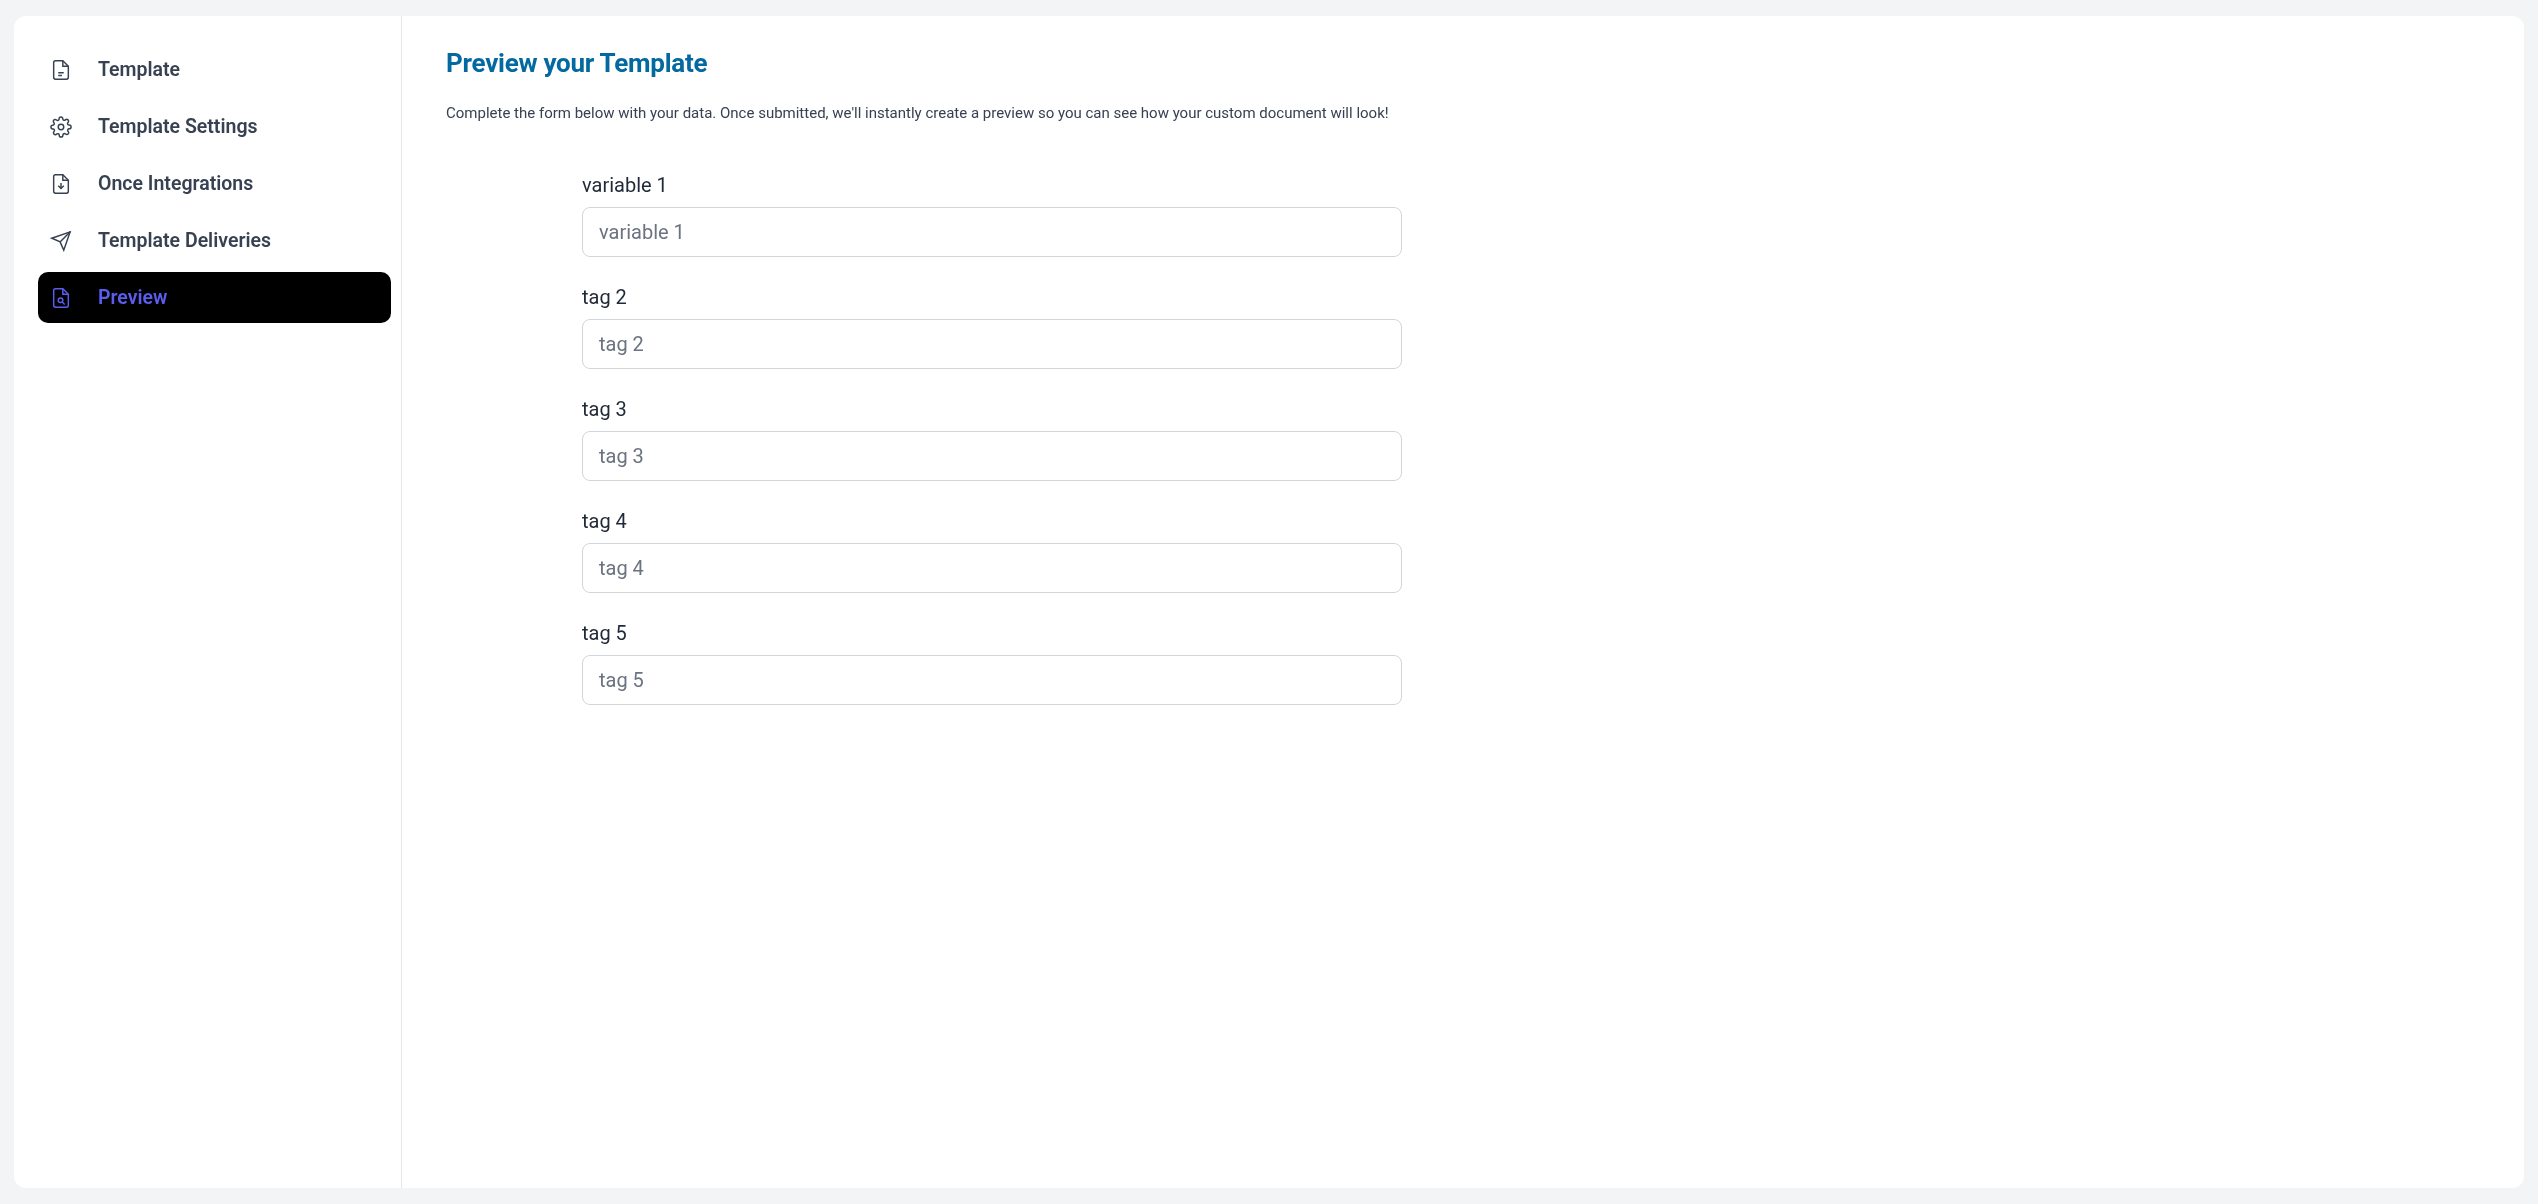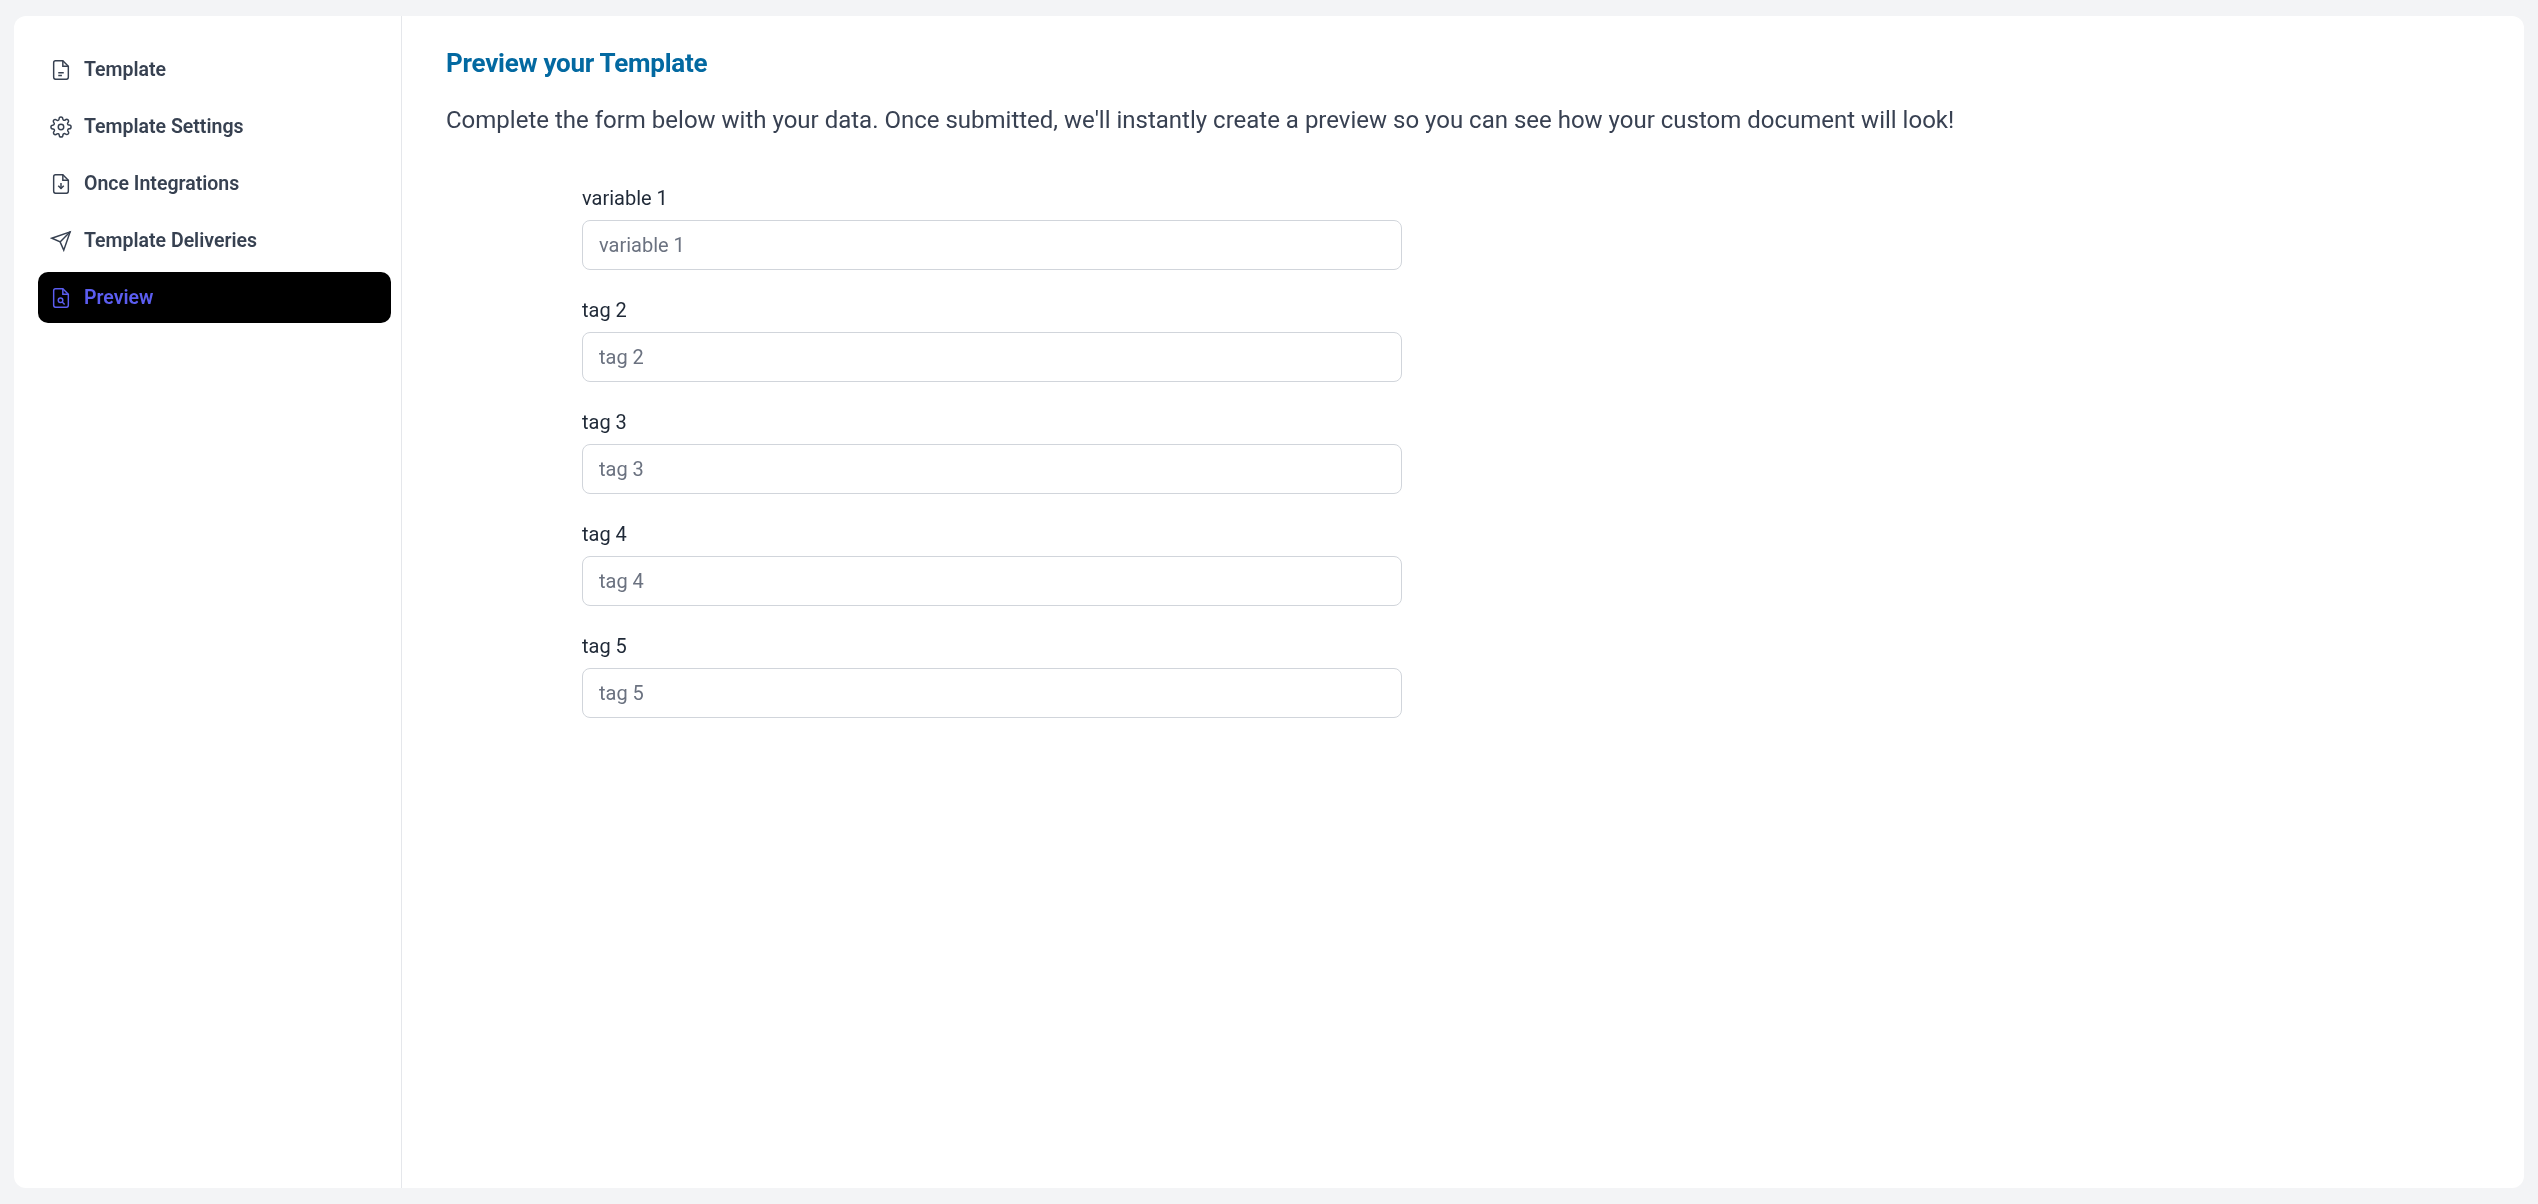--- a/index.html
+++ b/index.html
@@ -22,21 +22,21 @@
       overflow: hidden;
     }
     .sidebar {
       width: 388px;
       padding: 28px 10px 28px 24px;
       border-right: 1px solid #e5e7eb;
     }
     .sidebar-item {
       display: flex;
       align-items: center;
-      gap: 12px;
+      gap: 26px;
       padding: 14px 12px;
       border-radius: 10px;
       cursor: pointer;
       margin-bottom: 6px;
     }
     .sidebar-item.active {
       background-color: #000000;
     }
     .sidebar-item.active .sidebar-label {
       color: #5b5df0;
@@ -69,21 +69,21 @@
       padding: 32px 44px;
     }
     .page-title {
       font-size: 26px;
       font-weight: 700;
       color: #0369a1;
       margin-bottom: 24px;
       letter-spacing: -0.01em;
     }
     .page-description {
-      font-size: 24px;
+      font-size: 15px;
       color: #384152;
       line-height: 1.5;
       margin-bottom: 48px;
       font-weight: 400;
     }
     .form-wrap {
       max-width: 820px;
       margin-left: 136px;
     }
     .form-group {

